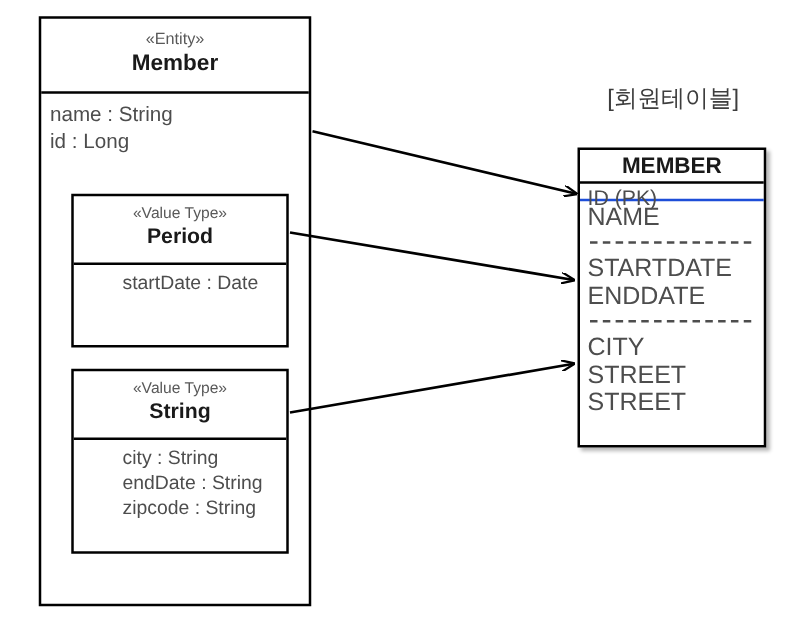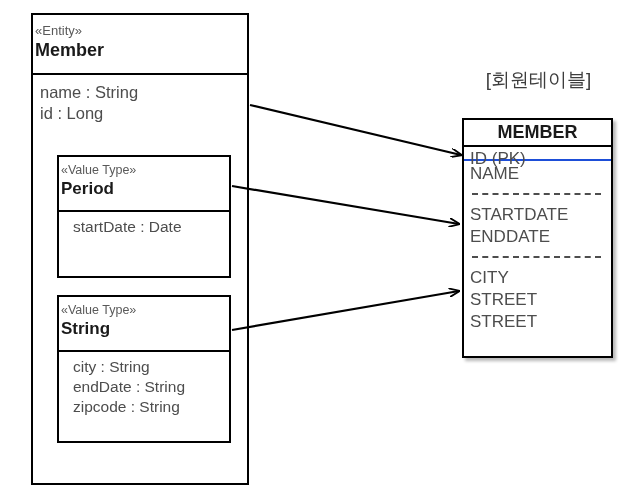--- a/index.html
+++ b/index.html
@@ -22,21 +22,21 @@
 
   
   .uml-box {
     position: absolute;
     box-sizing: border-box;
     border: 2px solid #000000;
     background: #ffffff;
   }
   .uml-header {
     box-sizing: border-box;
-    text-align: left;
+    text-align: center;
     border-bottom: 2px solid #000000;
     padding: 6px 2px 7px 2px;
   }
   .stereotype {
     display: block;
     font-size: 13px;
     line-height: 16px;
     color: #595959;
     letter-spacing: 0px;
   }
@@ -78,21 +78,21 @@
   #address-box {
     left: 57px;
     top: 295px;
     width: 174px;
     height: 148px;
   }
   #address-box > .uml-header { height: 55px; padding-top: 6px; }
   .nested .stereotype { font-size: 12.5px; line-height: 15px; }
   .nested .classname { font-size: 17px; line-height: 22px; }
   .nested .attr { font-size: 15.5px; line-height: 20px; }
-  .nested .uml-attrs { padding-left: 14px; padding-top: 5px; }
+  .nested .uml-attrs { padding-left: 24px; padding-top: 5px; margin-left: 15px; }
 
   
   #table-title {
     position: absolute;
     left: 462px;
     top: 68px;
     width: 153px;
     text-align: center;
     font-size: 19px;
     line-height: 24px;
@@ -125,21 +125,21 @@
     height: 14px;
     padding-left: 6px;
     font-size: 17px;
     line-height: 24px;
     color: #4d4d4d;
     border-bottom: 2px solid #1d4ed8;
     white-space: nowrap;
   }
   #member-table .tbl-col {
     padding-left: 6px;
-    font-size: 17px;
+    font-size: 20px;
     line-height: 22px;
     color: #4d4d4d;
     white-space: nowrap;
   }
   #member-table .tbl-group { padding-top: 2px; }
   #member-table .tbl-sep {
     height: 0;
     margin: 8px 10px 7px 8px;
     border-top: 2.5px dashed #4d4d4d;
   }

